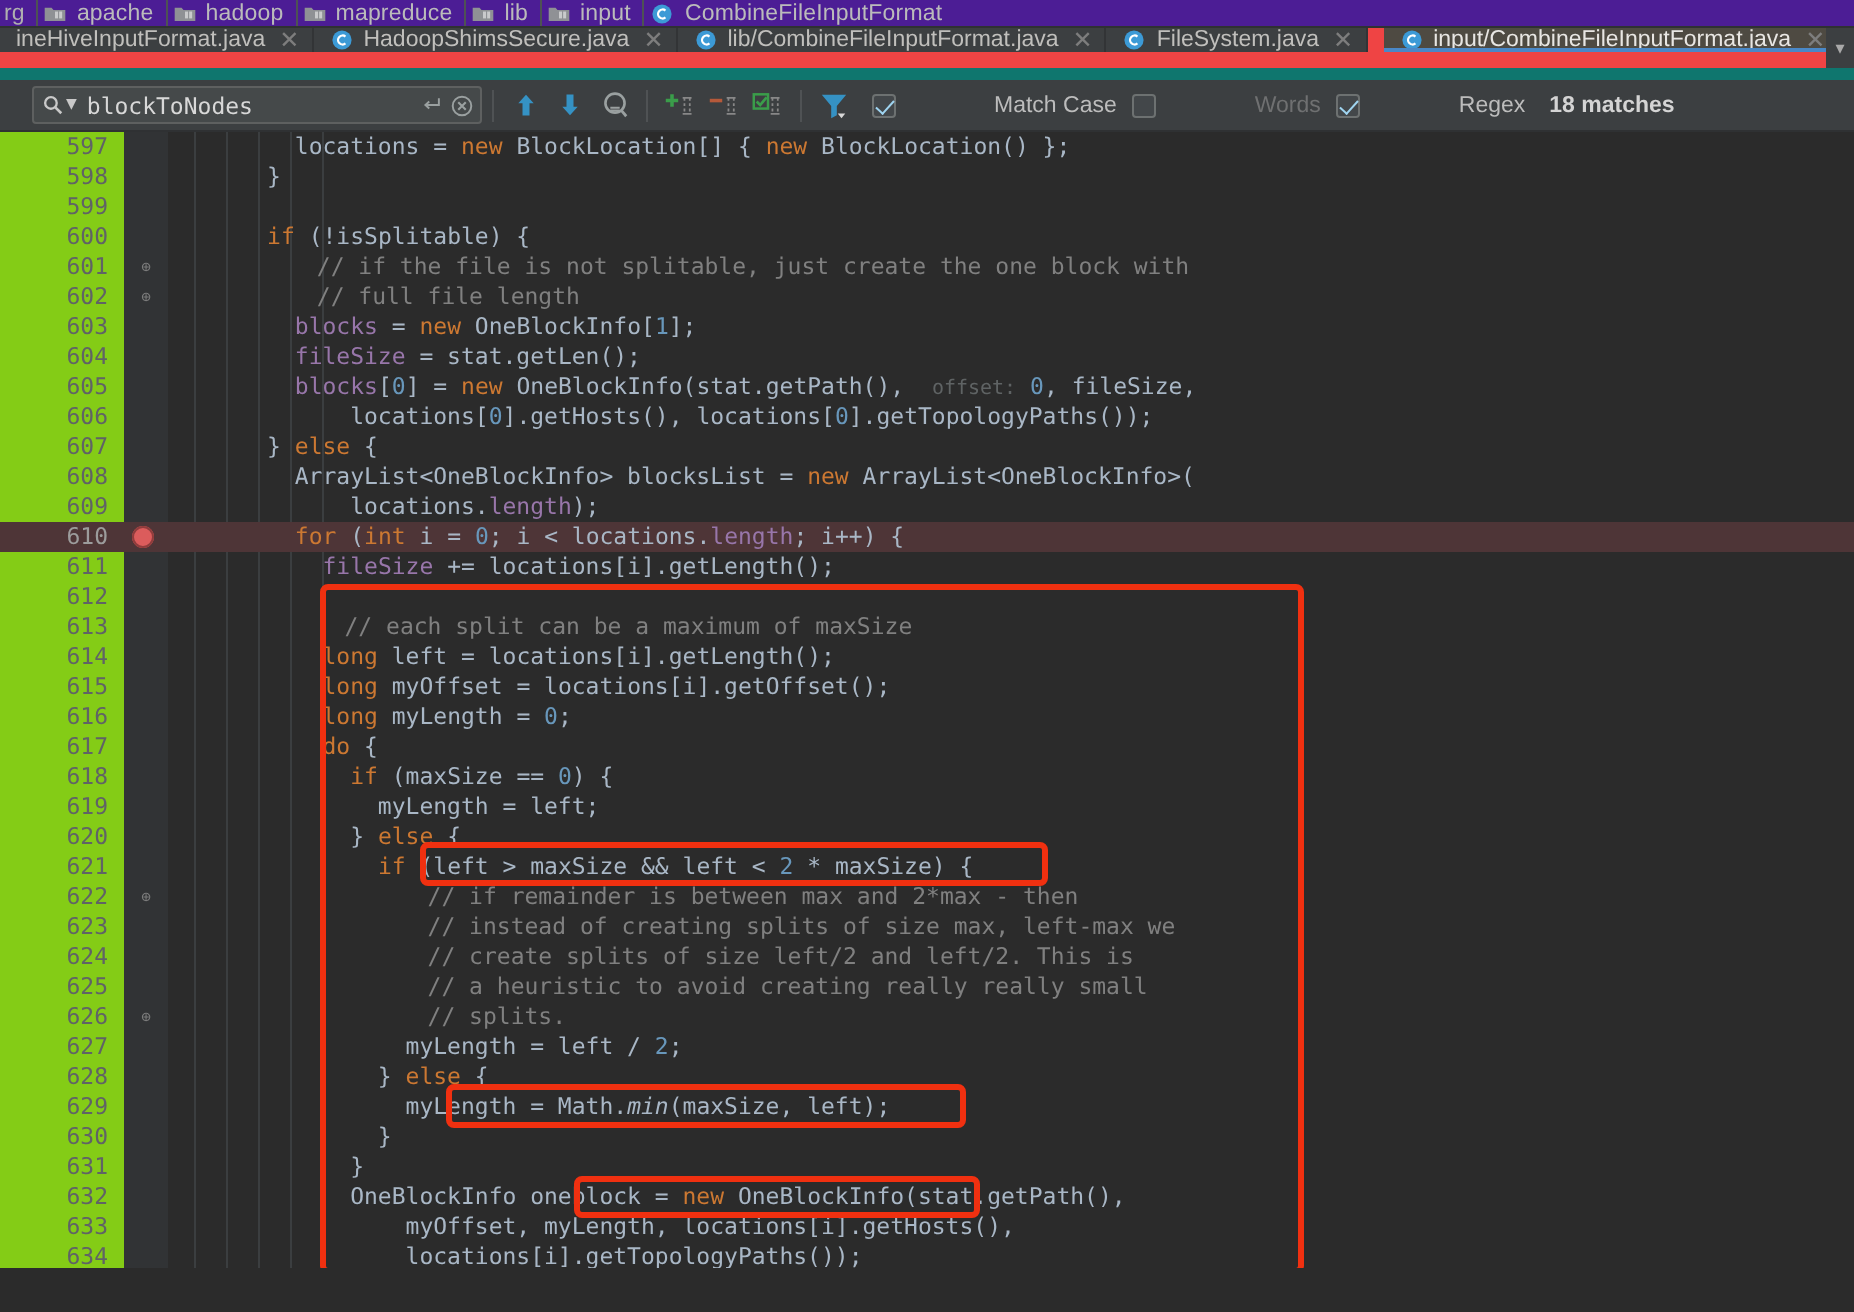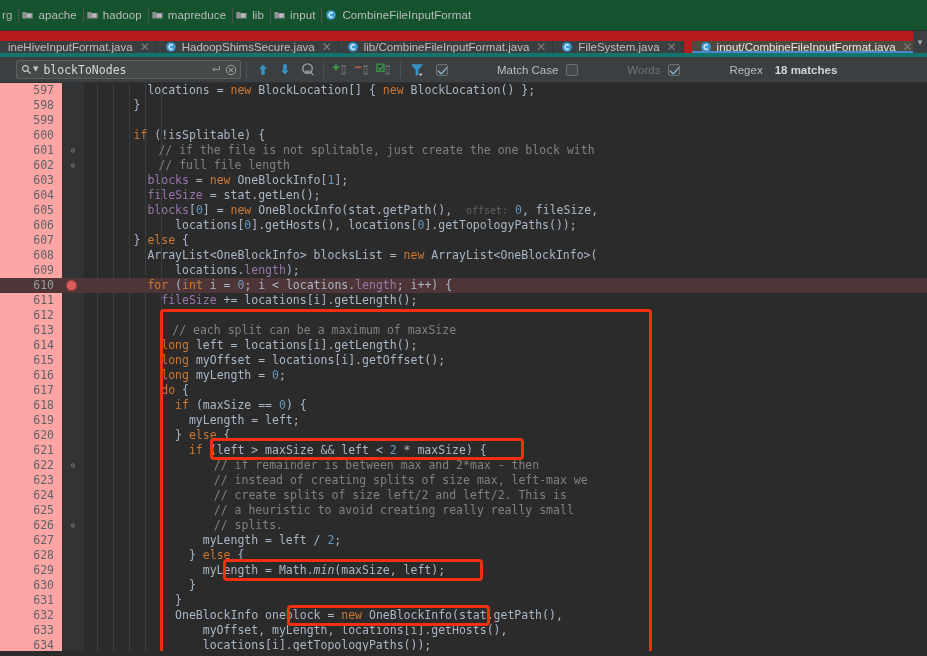--- a/index.html
+++ b/index.html
@@ -6,22 +6,22 @@
   html, body {
     width: 927px; height: 656px;
     background: #2b2b2b;
     font-family: "Liberation Sans", sans-serif;
     overflow: hidden;
   }
   body { position: relative; }
 
   
   #breadcrumb-bar {
-    height: 31px;
-    background: #14532d;
+    height: 14px;
+    background: #4c1d95;
     display: flex;
     align-items: center;
     padding-left: 2px;
     border-bottom: 1px solid #2f3133;
     overflow: hidden;
   }
   .crumb {
     display: flex;
     align-items: center;
     height: 22px;
@@ -39,24 +39,24 @@
     background: #4e5254;
   }
   .crumb:last-child::after { display: none; }
   .crumb-ico { margin-right: 5px; display: inline-block; line-height: 0; }
   .crumb-text { letter-spacing: 0.1px; }
   .crumb.partial { color: #b0b0b0; padding-left: 0; }
 
   
   #tab-bar {
     height: 26px;
-    background: #b91c1c;
-    display: flex;
-    align-items: flex-end;
-    border-bottom: 4px solid #0f766e;
+    background: #ef4444;
+    display: flex;
+    align-items: flex-start;
+    border-bottom: 6px solid #0f766e;
     overflow: hidden;
     position: relative;
   }
   .tab {
     display: flex;
     align-items: center;
     padding: 0 6px 0 8px;
     font-size: 11.5px;
     color: #c0bfbc;
     white-space: nowrap;
@@ -197,21 +197,21 @@
     align-items: stretch;
     position: relative;
     white-space: pre;
   }
   .ln-num {
     width: 62px;
     min-width: 62px;
     text-align: right;
     padding-right: 8px;
     color: #606366;
-    background: #fca5a5;
+    background: #84cc16;
     font-size: 11.5px;
     line-height: 15px;
   }
   .ln-fold {
     width: 22px; min-width: 22px;
     background: #313335;
     position: relative;
     text-align: center;
     color: #7b7b7b;
     font-size: 8px;

